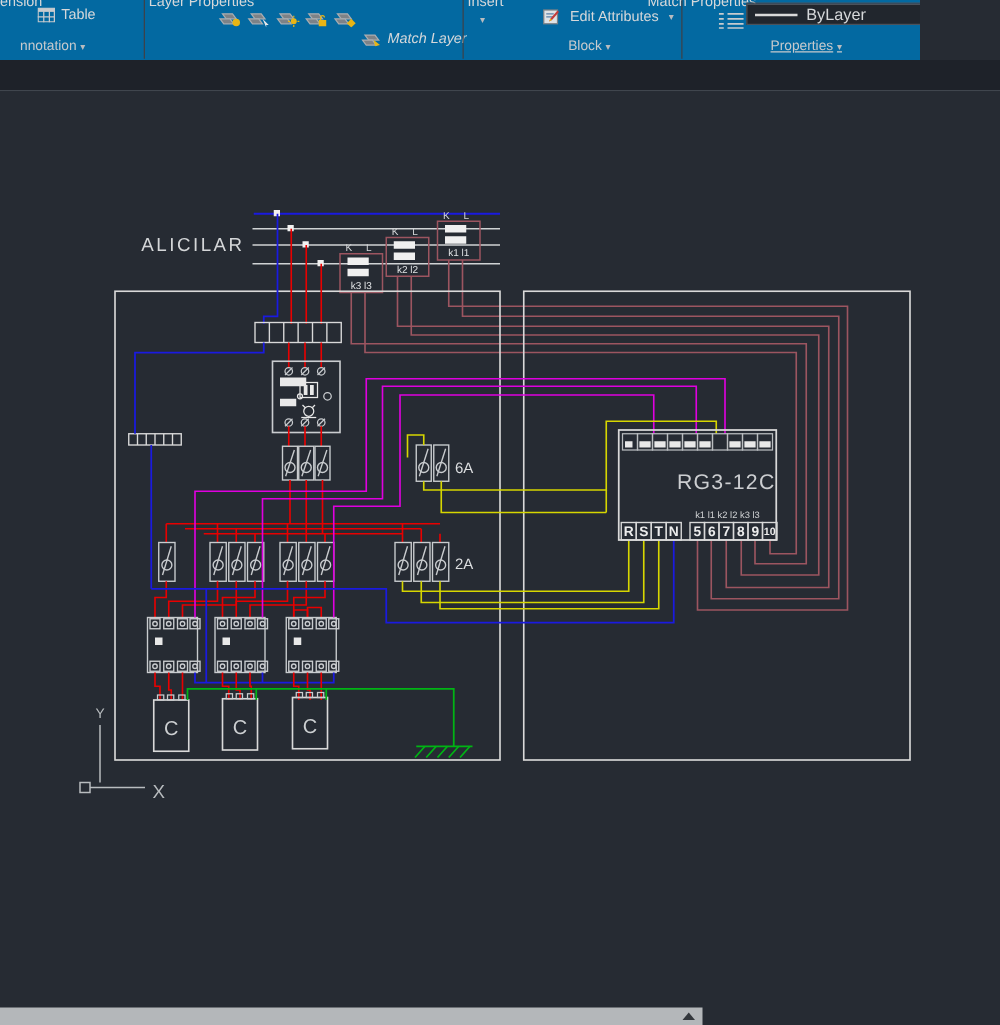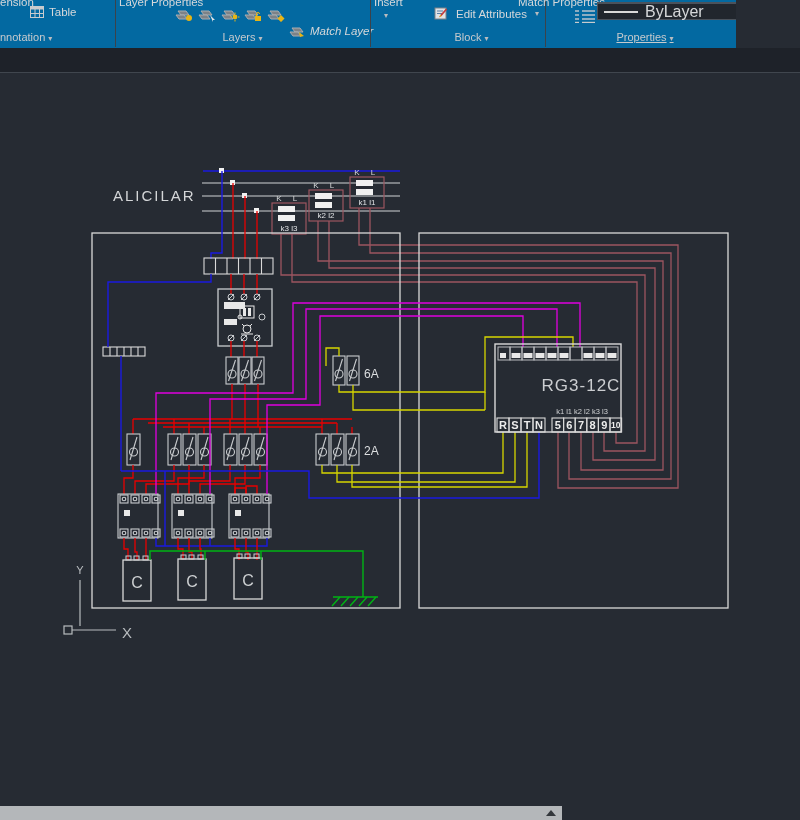--- a/index.html
+++ b/index.html
@@ -10,21 +10,21 @@
           color:#d6d8da;font-size:11.5px;overflow:hidden;}
   .ribbon .abs{position:absolute;white-space:nowrap;}
   .vsep{position:absolute;top:0;width:1px;height:47px;background:#3c424a;}
   .btn{display:flex;align-items:center;gap:5px;cursor:default;}
   .panel-label{font-size:11px;color:#c7cacd;}
   .two-line{text-align:center;line-height:13px;}
   .arrow{font-size:8px;color:#b9bcbf;margin-left:3px;}
   .combo{position:absolute;left:597px;top:3px;width:166px;height:17px;background:#21262d;
          border:1px solid #4b525b;display:flex;align-items:center;padding:0 6px;box-sizing:border-box;}
   .combo .linechip{width:34px;height:2px;background:#d9d9d9;margin-right:7px;}
-  .combo .val{font-size:16px;color:#d6d8da;flex:1;}
+  .combo .val{font-size:13px;color:#d6d8da;flex:1;}
   .combo .arrow{margin-left:auto;}
   .combo-sliver{position:absolute;left:597px;top:0;width:166px;height:2px;border-bottom:1px solid #4b525b;}
   
   .subband{position:absolute;left:0;top:48px;width:800px;height:24px;background:#1e2229;}
   .canvas-topline{position:absolute;left:0;top:72px;width:800px;height:1px;background:#40464e;}
   .canvas{position:absolute;left:0;top:73px;width:800px;height:747px;background:#262b33;}
   svg text{font-family:"Liberation Sans",sans-serif;}
   
   .hscroll{position:absolute;left:0;top:806px;width:562px;height:14px;background:#b4b7ba;}
   .scroll-arrow{position:absolute;right:6px;top:4px;width:0;height:0;
@@ -41,21 +41,21 @@
     <div class="abs btn" style="left:30px;top:6px;">
       <svg width="14" height="12">
         <rect x="0.5" y="0.5" width="13" height="11" fill="none" stroke="#c8cbce"></rect>
         <rect x="0.5" y="0.5" width="13" height="3" fill="#c8cbce"></rect>
         <line x1="5" y1="3" x2="5" y2="12" stroke="#c8cbce"></line>
         <line x1="9.5" y1="3" x2="9.5" y2="12" stroke="#c8cbce"></line>
         <line x1="0" y1="7.5" x2="14" y2="7.5" stroke="#c8cbce"></line>
       </svg>
       <span>Table</span>
     </div>
-    <div class="abs panel-label" style="left:0;top:31px;">
+    <div class="abs panel-label" style="left:16px;top:31px;">
       <span>nnotation</span><span class="arrow">▾</span>
     </div>
     <div class="vsep" style="left:115px;"></div>
 
     <div class="abs two-line" style="left:119px;top:-4px;width:58px;">Layer Properties</div>
     <svg class="abs" style="left:174px;top:6px;" width="20" height="16">
       <g stroke="#a9adb1" fill="#7d8287">
           <path d="M4,5 l8,0 l3,4 l-8,0 z"></path>
           <path d="M2,9 l8,0 l3,4 l-8,0 z"></path>
         </g>
@@ -98,23 +98,20 @@
     </svg>
     <div class="abs btn" style="left:289px;top:24px;font-style:italic;">
       <svg width="16" height="14">
         <g stroke="#a9adb1" fill="#7d8287">
             <path d="M3,4 l8,0 l3,4 l-8,0 z"></path>
             <path d="M1,8 l8,0 l3,4 l-8,0 z"></path>
           </g>
         <path d="M10,8 l5,4 l-4,1 z" fill="#e8b515"></path>
       </svg>
       <span>Match Layer</span>
-    </div>
-    <div class="abs panel-label" style="left:115px;top:31px;width:255px;text-align:center;">
-      <span>Layers</span><span class="arrow">▾</span>
     </div>
     <div class="vsep" style="left:370px;"></div>
 
     <div class="abs" style="left:374px;top:-4px;">Insert</div>
     <div class="abs arrow" style="left:381px;top:11px;">▾</div>
     <div class="abs btn" style="left:406px;top:6px;margin-left:28px;">
       <svg width="17" height="15">
         <rect x="1" y="2" width="11" height="11" fill="#dfe3e6" stroke="#7d8287"></rect>
         <line x1="3" y1="5" x2="9" y2="5" stroke="#5a80a8"></line>
         <line x1="3" y1="7.5" x2="9" y2="7.5" stroke="#5a80a8"></line>

